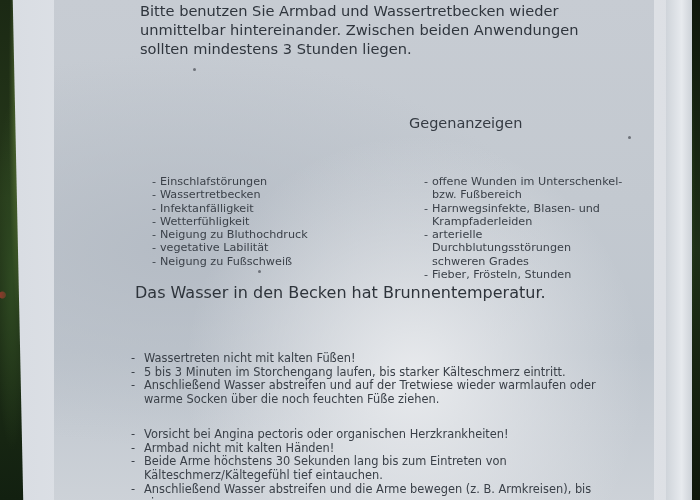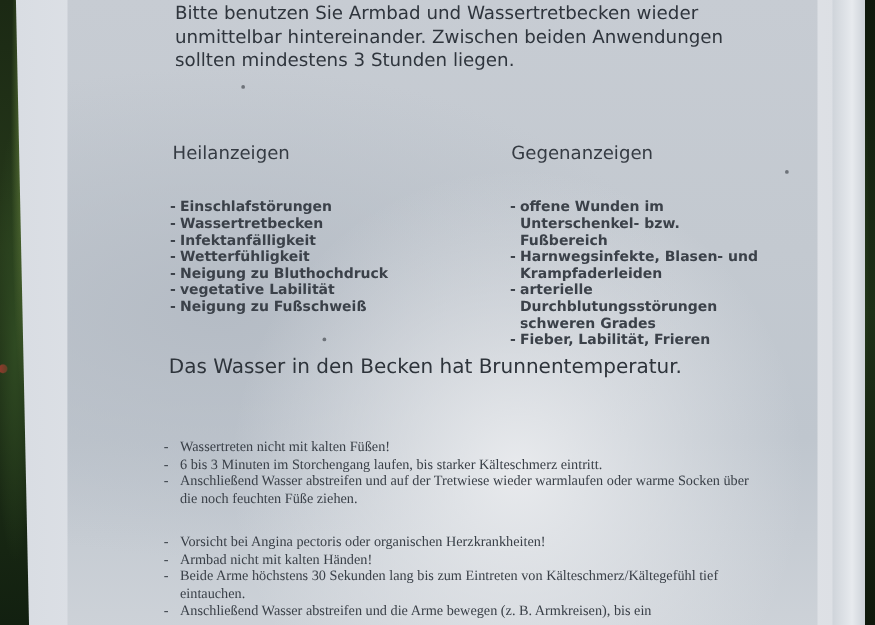--- a/index.html
+++ b/index.html
@@ -38,25 +38,25 @@
       radial-gradient(ellipse at 60% 75%, #e8eaed 0%, transparent 45%),
       radial-gradient(ellipse at 20% 50%, #b5bcc5 0%, transparent 55%),
       linear-gradient(180deg, #c7ccd3 0%, #c3c9d0 40%, #bfc6ce 70%, #cdd2d8 100%);
     color:#2e333a;
   }
   .intro {
     position:absolute; left:86px; top:3px; width:440px;
     font-size:14.6px; line-height:19px; color:#2f353d;
   }
   .col-title { position:absolute; font-size:14.5px; color:#353b43; }
-  .list { position:absolute; margin:0; padding:0; list-style:none; font-size:11.2px; line-height:13.3px; color:#3b4149;font-weight:bold; }
+  .list { position:absolute; margin:16px; padding:0; list-style:none; font-size:11.2px; line-height:13.3px; color:#3b4149; }
   .list li { padding-left:8px; text-indent:-8px; }
   .list li .dash { display:inline-block; width:8px; text-indent:0; }
   .big { position:absolute; font-size:16px; color:#2e343b; }
-  .rules { position:absolute; margin:0; padding:0; list-style:none; font-size:11.4px; line-height:13.7px; color:#3a4048; width:470px;font-family:Liberation Serif, serif; }
+  .rules { position:absolute; margin:0; padding:0; list-style:none; font-size:11.4px; line-height:13.7px; color:#3a4048; width:470px; }
   .rules li { padding-left:13px; text-indent:-13px; }
   .rules li .dash { display:inline-block; width:13px; text-indent:0; }
   .speck { position:absolute; width:3px; height:3px; border-radius:50%; background:#6d7279; }
 </style>
 </head>
 <body>
 
 <div class="foliage-left"></div>
 <div class="foliage-right"></div>
 <div class="frame"></div>
@@ -66,44 +66,43 @@
   <div class="speck" style="left:139px;top:70px"></div>
   <div class="speck" style="left:204px;top:272px"></div>
   <div class="speck" style="left:574px;top:138px"></div>
 
   <div class="intro">
     <div>Bitte benutzen Sie Armbad und Wassertretbecken wieder</div>
     <div>unmittelbar hintereinander. Zwischen beiden Anwendungen</div>
     <div>sollten mindestens 3 Stunden liegen.</div>
   </div>
 
-  <div class="col-title" style="left:84px;top:117px">Heilanzeigen</div>
   <ul class="list" style="left:82px;top:161px;width:200px">
     <li><span class="dash">-</span><span>Einschlafstörungen</span></li>
     <li><span class="dash">-</span><span>Wassertretbecken</span></li>
     <li><span class="dash">-</span><span>Infektanfälligkeit</span></li>
     <li><span class="dash">-</span><span>Wetterfühligkeit</span></li>
     <li><span class="dash">-</span><span>Neigung zu Bluthochdruck</span></li>
     <li><span class="dash">-</span><span>vegetative Labilität</span></li>
     <li><span class="dash">-</span><span>Neigung zu Fußschweiß</span></li>
   </ul>
 
   <div class="col-title" style="left:355px;top:117px">Gegenanzeigen</div>
   <ul class="list" style="left:354px;top:161px;width:200px">
     <li><span class="dash">-</span><span>offene Wunden im Unterschenkel- bzw. Fußbereich</span></li>
     <li><span class="dash">-</span><span>Harnwegsinfekte, Blasen- und Krampfaderleiden</span></li>
     <li><span class="dash">-</span><span>arterielle Durchblutungsstörungen schweren Grades</span></li>
-    <li><span class="dash">-</span><span>Fieber, Labilität, Frieren</span></li>
+    <li><span class="dash">-</span><span>Fieber, Frösteln, Stunden</span></li>
   </ul>
 
   <div class="big" style="left:81px;top:285px">Das Wasser in den Becken hat Brunnentemperatur.</div>
 
   <ul class="rules" style="left:77px;top:354px">
     <li><span class="dash">-</span><span>Wassertreten nicht mit kalten Füßen!</span></li>
-    <li><span class="dash">-</span><span>6 bis 3 Minuten im Storchengang laufen, bis starker Kälteschmerz eintritt.</span></li>
+    <li><span class="dash">-</span><span>5 bis 3 Minuten im Storchengang laufen, bis starker Kälteschmerz eintritt.</span></li>
     <li><span class="dash">-</span><span>Anschließend Wasser abstreifen und auf der Tretwiese wieder warmlaufen oder warme Socken über die noch feuchten Füße ziehen.</span></li>
   </ul>
 
   <ul class="rules" style="left:77px;top:430px">
     <li><span class="dash">-</span><span>Vorsicht bei Angina pectoris oder organischen Herzkrankheiten!</span></li>
     <li><span class="dash">-</span><span>Armbad nicht mit kalten Händen!</span></li>
     <li><span class="dash">-</span><span>Beide Arme höchstens 30 Sekunden lang bis zum Eintreten von Kälteschmerz/Kältegefühl tief eintauchen.</span></li>
     <li><span class="dash">-</span><span>Anschließend Wasser abstreifen und die Arme bewegen (z. B. Armkreisen), bis ein</span></li>
   </ul>
 </div>

